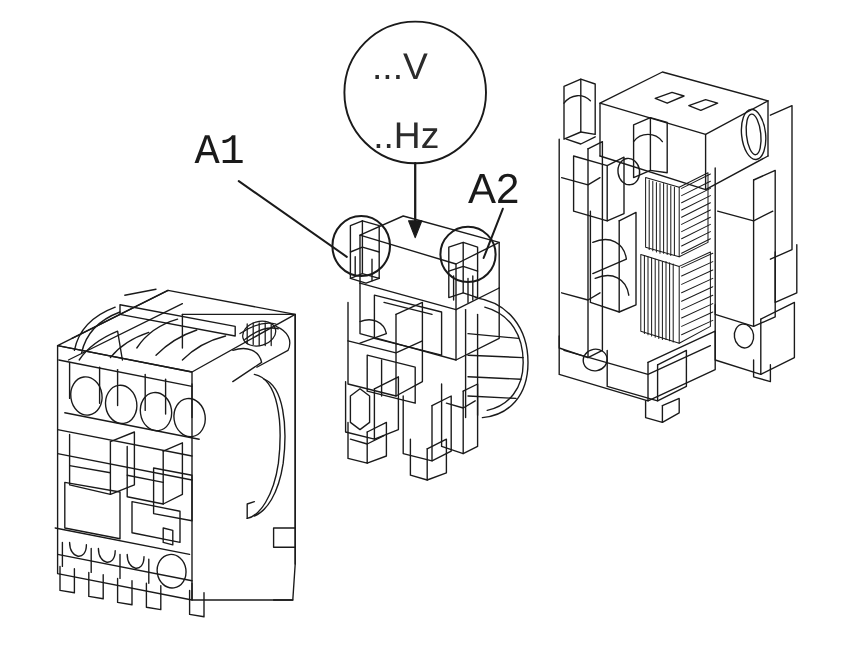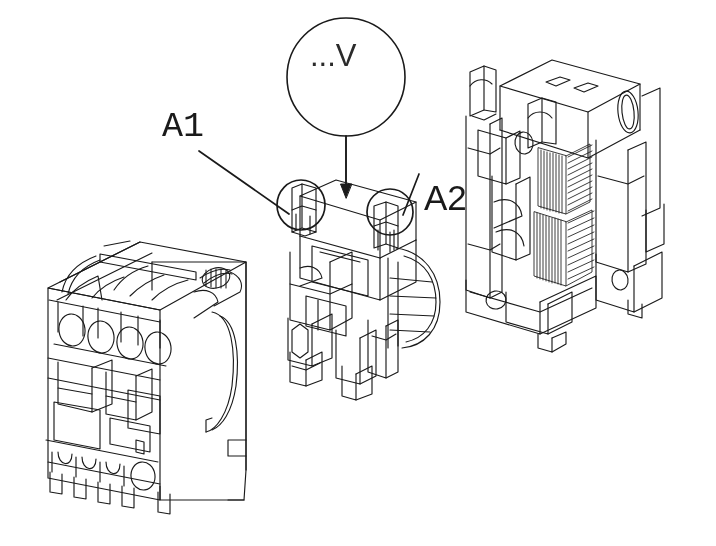--- a/index.html
+++ b/index.html
@@ -25,21 +25,21 @@
   .lbl {
     position: absolute;
     font-family: "Liberation Sans", sans-serif;
     font-size: 35px;
     line-height: 1;
     color: #1a1a1a;
     white-space: nowrap;
     letter-spacing: 0px;
   }
   #label-a1 { left: 162px; top: 110px; font-family: Liberation Mono, monospace; }
-  #label-a2 { left: 424px; top: 140px; margin-top: 40px; }
+  #label-a2 { left: 390px; top: 140px; }
   .bubble-text {
     position: absolute;
     font-family: "Liberation Sans", sans-serif;
     font-size: 31px;
     line-height: 1;
     color: #2b2b2b;
     white-space: nowrap;
   }
   #bubble-volts { left: 310px; top: 40px; }
   #bubble-freq  { left: 311px; top: 97px; }
@@ -292,14 +292,15 @@
 
     </g>
   </svg>
 
   <div class="lbl" id="label-a1">A1</div>
 
   <div class="lbl" id="label-a2">A2</div>
 
   <div class="bubble-text" id="bubble-volts">...V</div>
 
+  <div class="bubble-text" id="bubble-freq">..Hz</div>
 
 </div>
 
 </body></html>

